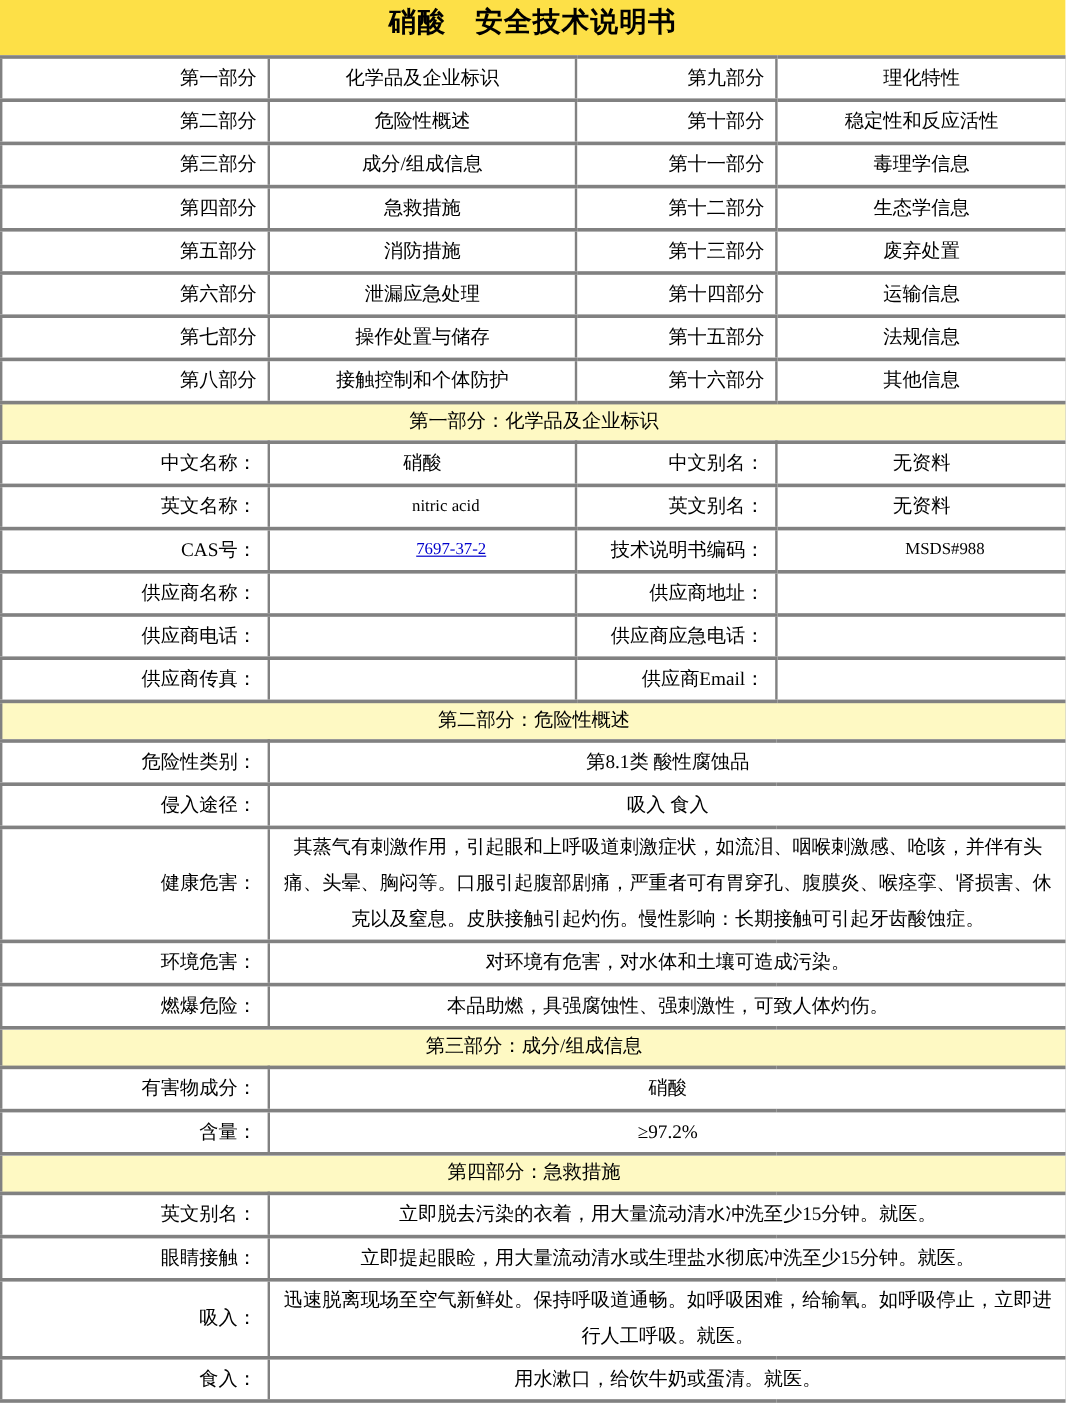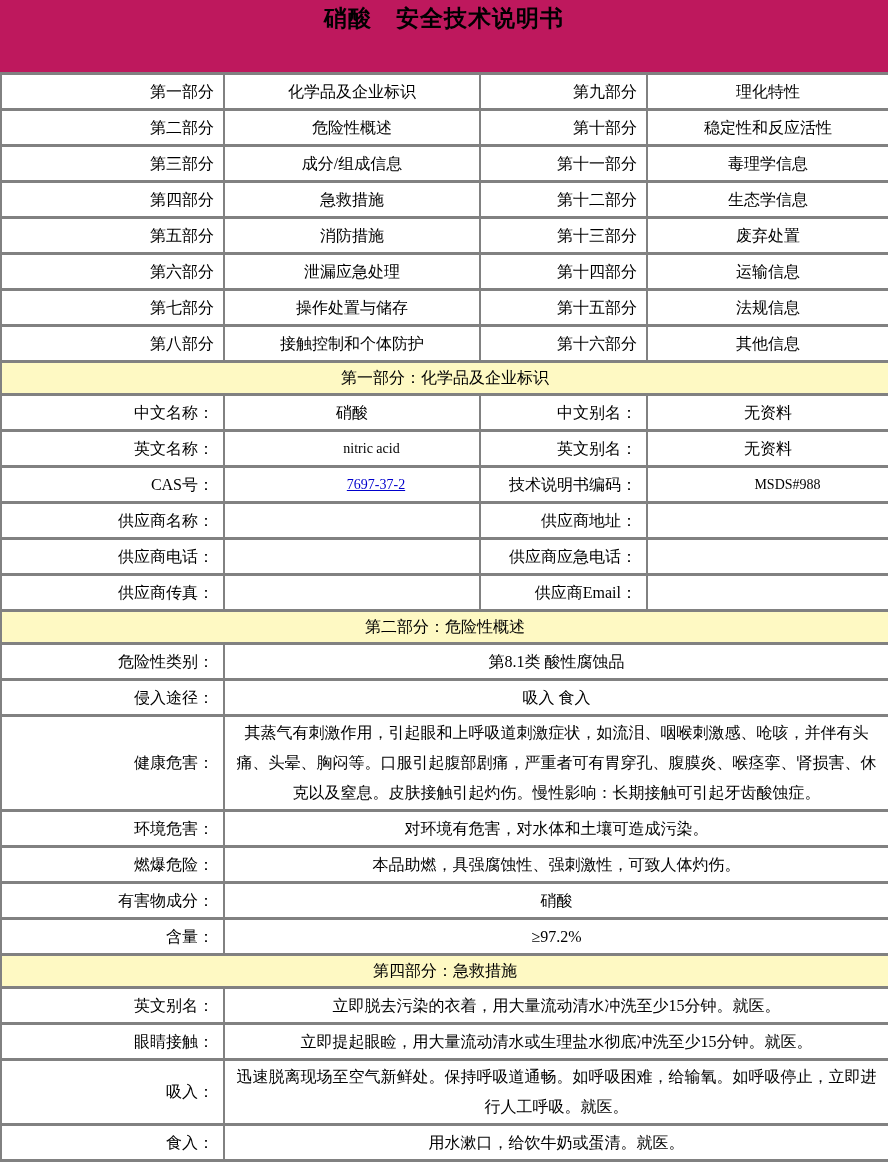--- a/index.html
+++ b/index.html
@@ -1,21 +1,21 @@
 <!DOCTYPE html>
 <html><head>
 <meta charset="utf-8">
 <style>
   html,body{margin:0;padding:0;}
   body{
     width:888px;height:1170px;overflow:hidden;background:#ffffff;color:#000000;
     font-family:"Liberation Serif","DejaVu Serif",serif;
   }
   .title-bar{
-    height:72px;background:#be185d;text-align:center;
+    height:46px;background:#fde047;text-align:center;
   }
   .title-bar h1{
     margin:0;padding-top:4px;font-size:23px;line-height:30px;font-weight:bold;letter-spacing:1px;
   }
   table.msds{
     width:888px;border-collapse:collapse;table-layout:fixed;background:#ffffff;
   }
   td{
     border:solid #818181;border-width:3px 2px;
     font-size:16px;line-height:30px;padding:0 9px;
@@ -155,20 +155,23 @@
       <tr>
         <td class="lbl">环境危害：</td>
         <td class="val" colspan="3">对环境有危害，对水体和土壤可造成污染。</td>
       </tr>
       <tr>
         <td class="lbl">燃爆危险：</td>
         <td class="val" colspan="3">本品助燃，具强腐蚀性、强刺激性，可致人体灼伤。</td>
       </tr>
 
       <tr>
+        <td class="sec" colspan="4">第三部分：成分/组成信息</td>
+      </tr>
+      <tr>
         <td class="lbl">有害物成分：</td>
         <td class="val" colspan="3">硝酸</td>
       </tr>
       <tr>
         <td class="lbl">含量：</td>
         <td class="val" colspan="3">≥97.2%</td>
       </tr>
 
       <tr>
         <td class="sec" colspan="4">第四部分：急救措施</td>

